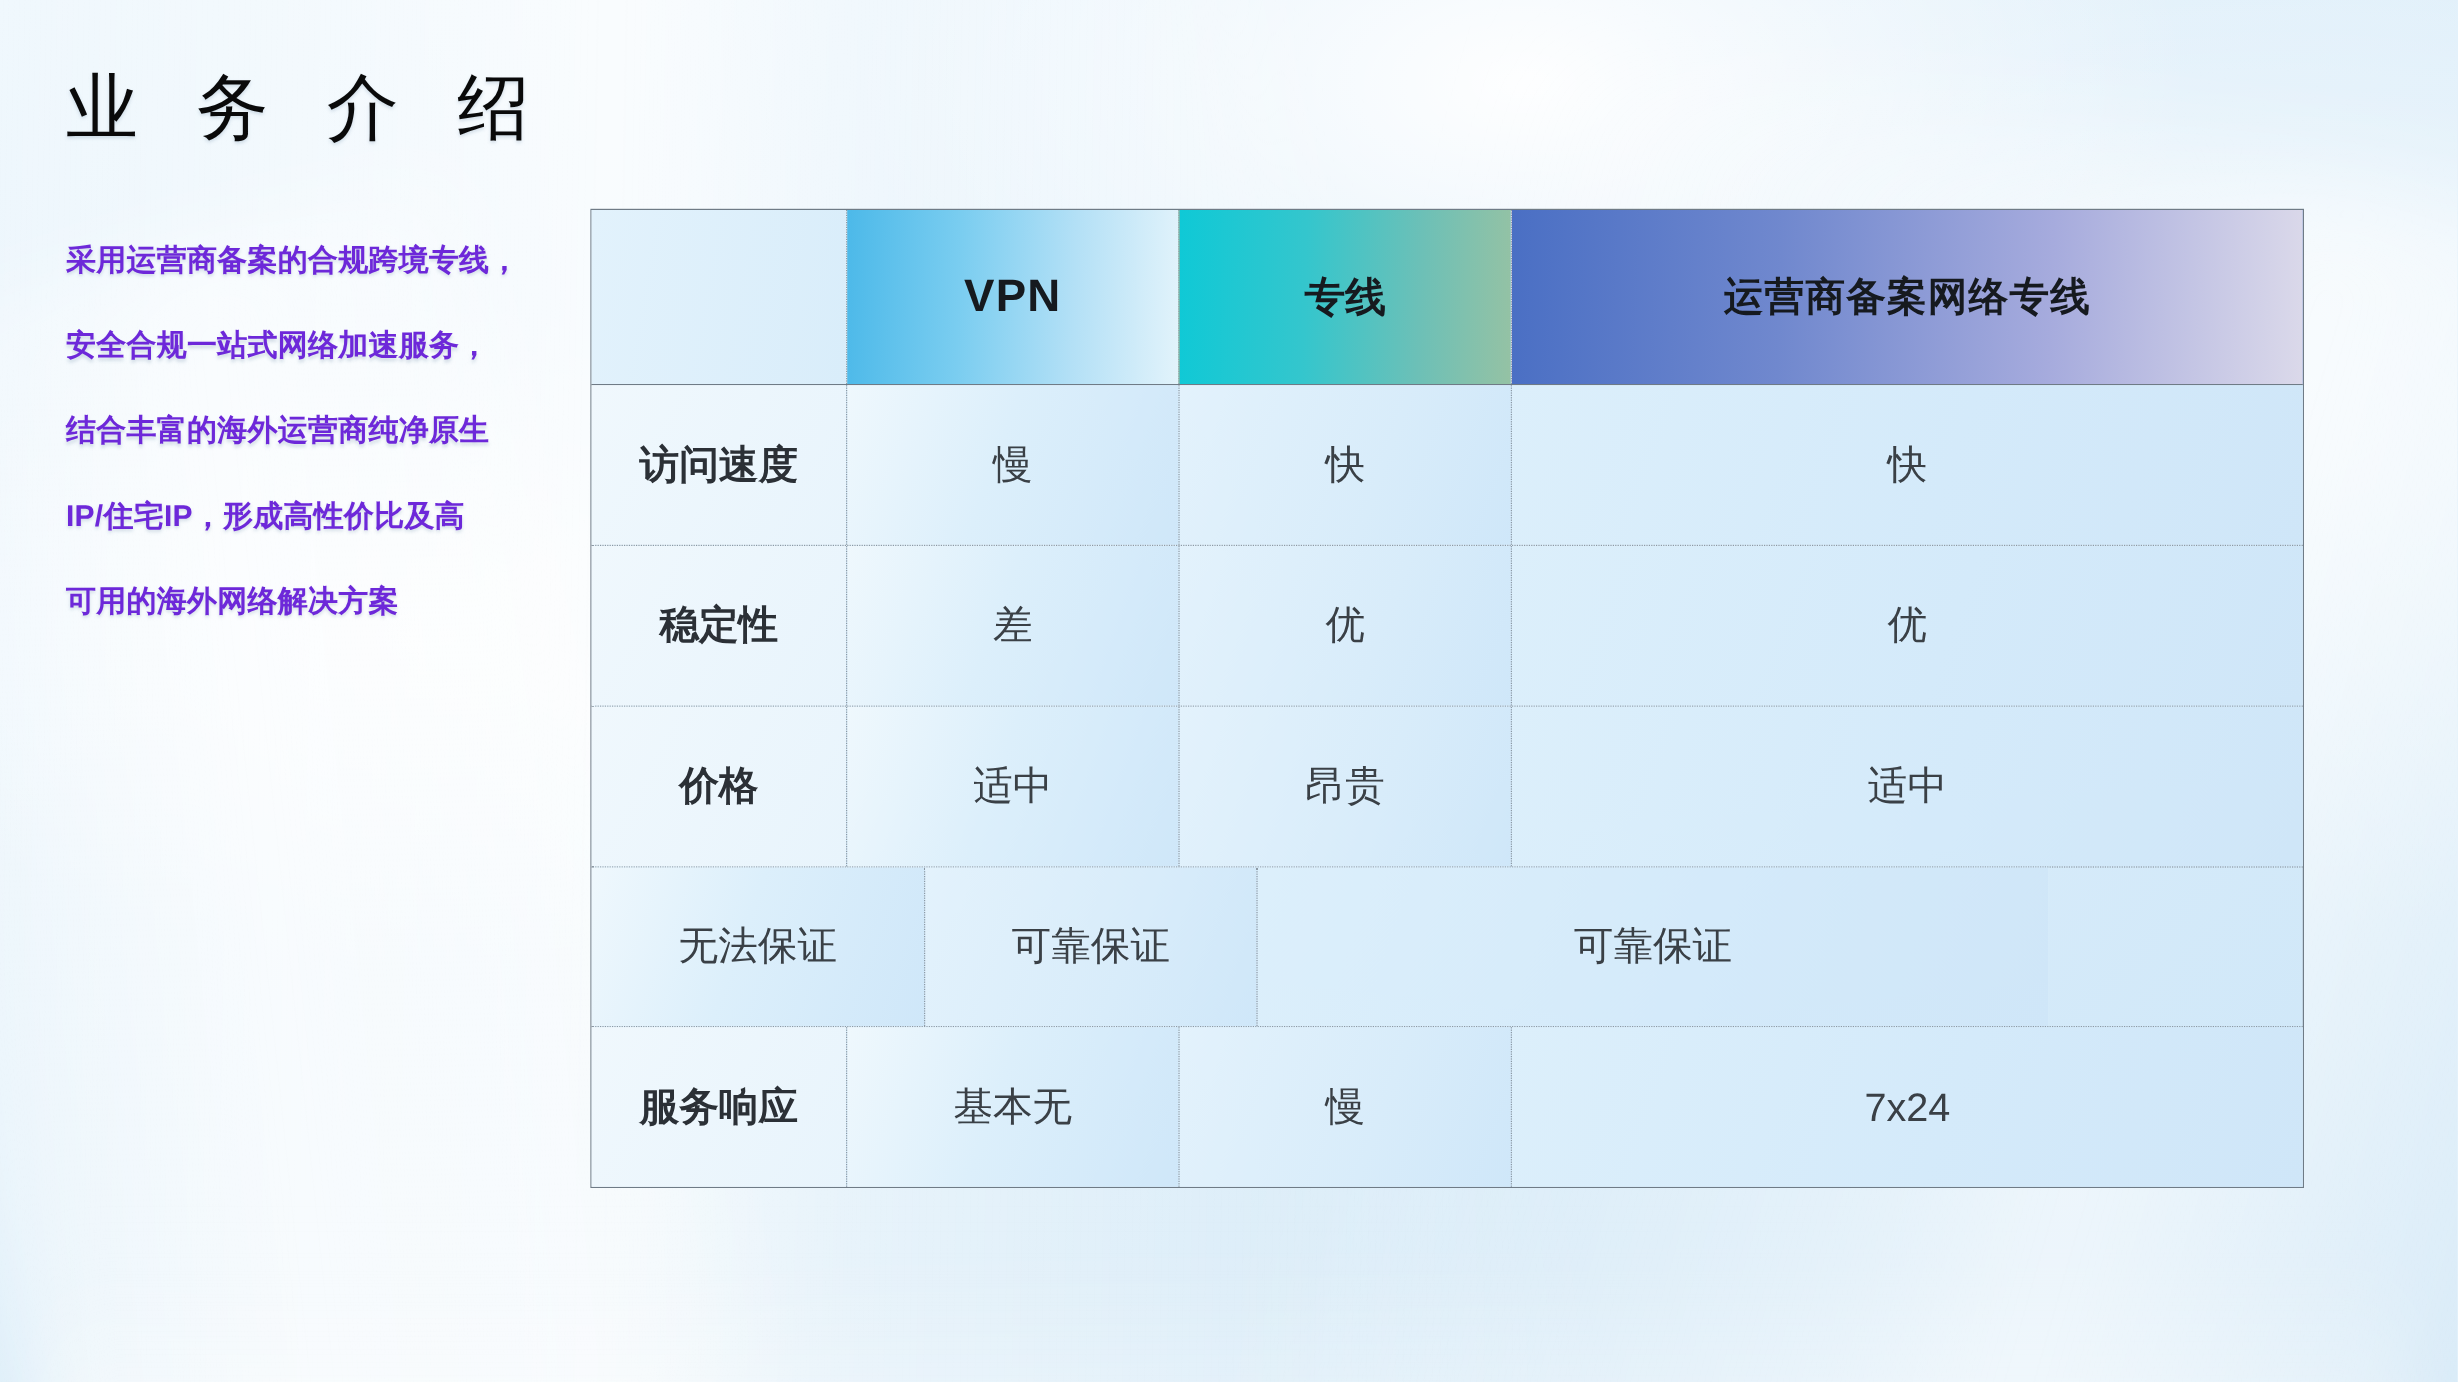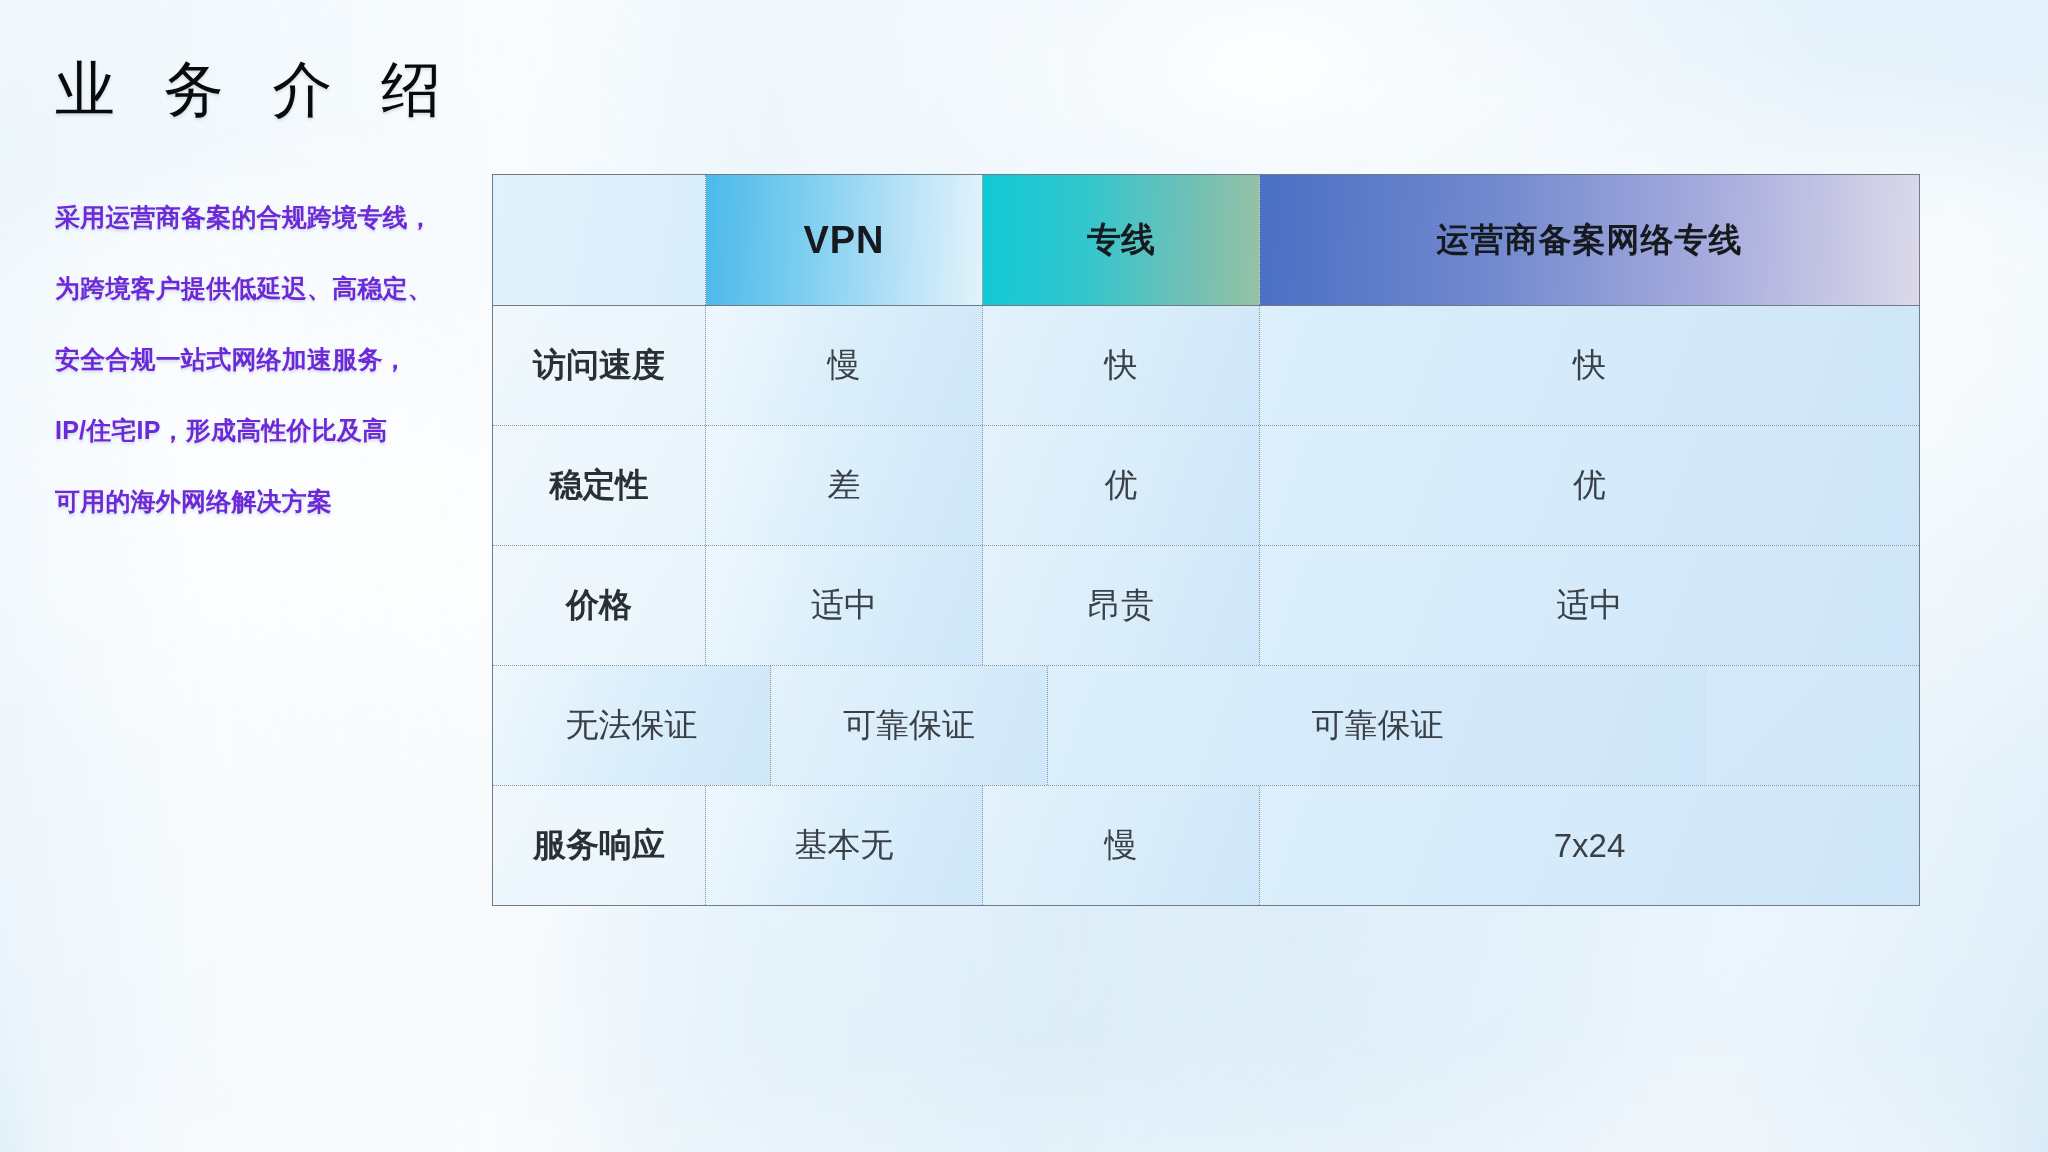--- a/index.html
+++ b/index.html
@@ -81,21 +81,21 @@
     line-height: 71px;
     white-space: nowrap;
     letter-spacing: 0.2px;
     text-shadow: 0 2px 3px rgba(120,150,175,0.32);
   }
 
   
   #compare-table {
     position: absolute;
     left: 492px; top: 174px;
-    width: 1428px; height: 732px;
+    width: 1428px; height: 816px;
     border: 1px solid #6f7b86;
     box-sizing: border-box;
     display: flex;
     flex-direction: column;
     background: linear-gradient(135deg, #eaf6fd 0%, #dceefb 55%, #cfe7f8 100%);
   }
   .trow { display: flex; width: 100%; }
   #thead-row { height: 146px; }
   .trow.tbody-row { height: 133.2px; }
   .trow.tbody-row + .trow.tbody-row { border-top: 1px dotted #8d99a4; }
@@ -147,22 +147,22 @@
   <div id="bg-streak-left"></div>
   <div id="bg-streak-bottom"></div>
 </div>
 
 <div id="stage">
 
   <div id="page-title">业 务 介 绍</div>
 
   <div id="intro">
     <div class="line">采用运营商备案的合规跨境专线，</div>
-    <div class="line">为跨境客户提供低延迟、高稳定、</div>
     <div class="line">安全合规一站式网络加速服务，</div>
+    <div class="line">结合丰富的海外运营商纯净原生</div>
     <div class="line">IP/住宅IP，形成高性价比及高</div>
     <div class="line">可用的海外网络解决方案</div>
   </div>
 
   <div id="compare-table">
 
     <div class="trow" id="thead-row">
       <div class="tcell hcell col-0" id="th-blank">
         <span class="hlabel"></span>
       </div>

